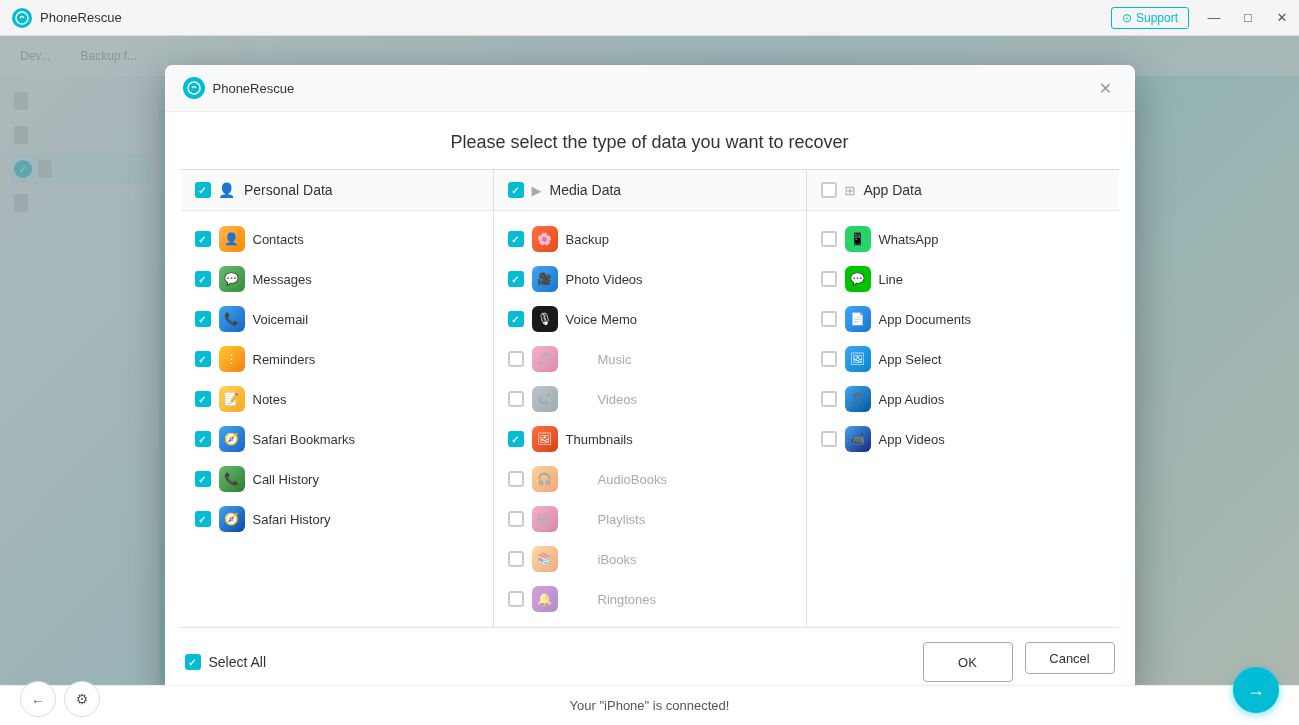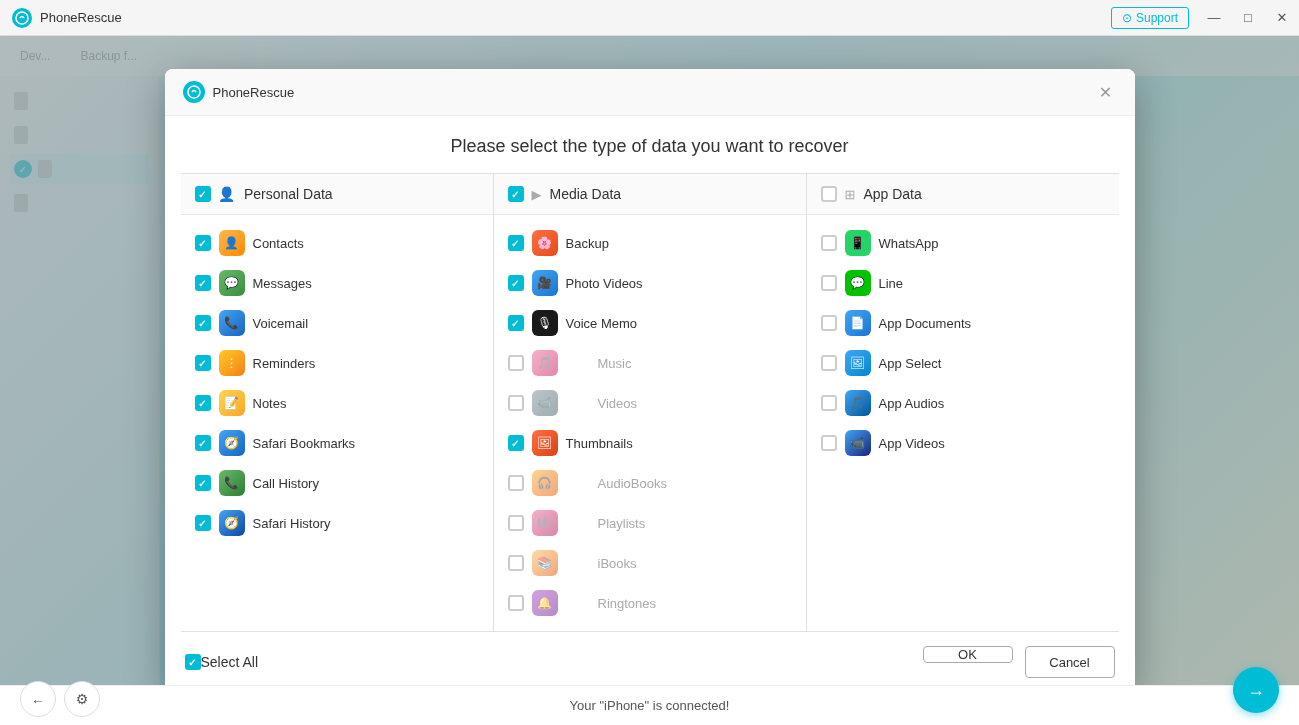--- a/index.html
+++ b/index.html
@@ -194,26 +194,26 @@
     .cb-checked::after {
       content: '✓'; color: white; font-size: 10px; font-weight: bold;
     }
 
     
     .dialog-footer {
       display: flex; align-items: center; justify-content: space-between;
       padding: 14px 20px;
     }
     .select-all-row {
-      display: flex; align-items: center; gap: 0;
+      display: flex; align-items: center; gap: 8px;
     }
     .select-all-label { font-size: 14px; color: #333; }
     .footer-buttons { display: flex; gap: 12px; }
     .btn-ok {
-      width: 90px; height: 17px;
+      width: 90px; height: 40px;
       background: #fff; border: 1.5px solid #aaa;
       border-radius: 4px; cursor: pointer; font-size: 13px; color: #333;
     }
     .btn-cancel {
       width: 90px; height: 32px;
       background: #fff; border: 1.5px solid #aaa;
       border-radius: 4px; cursor: pointer; font-size: 13px; color: #333;
     }
 
     

